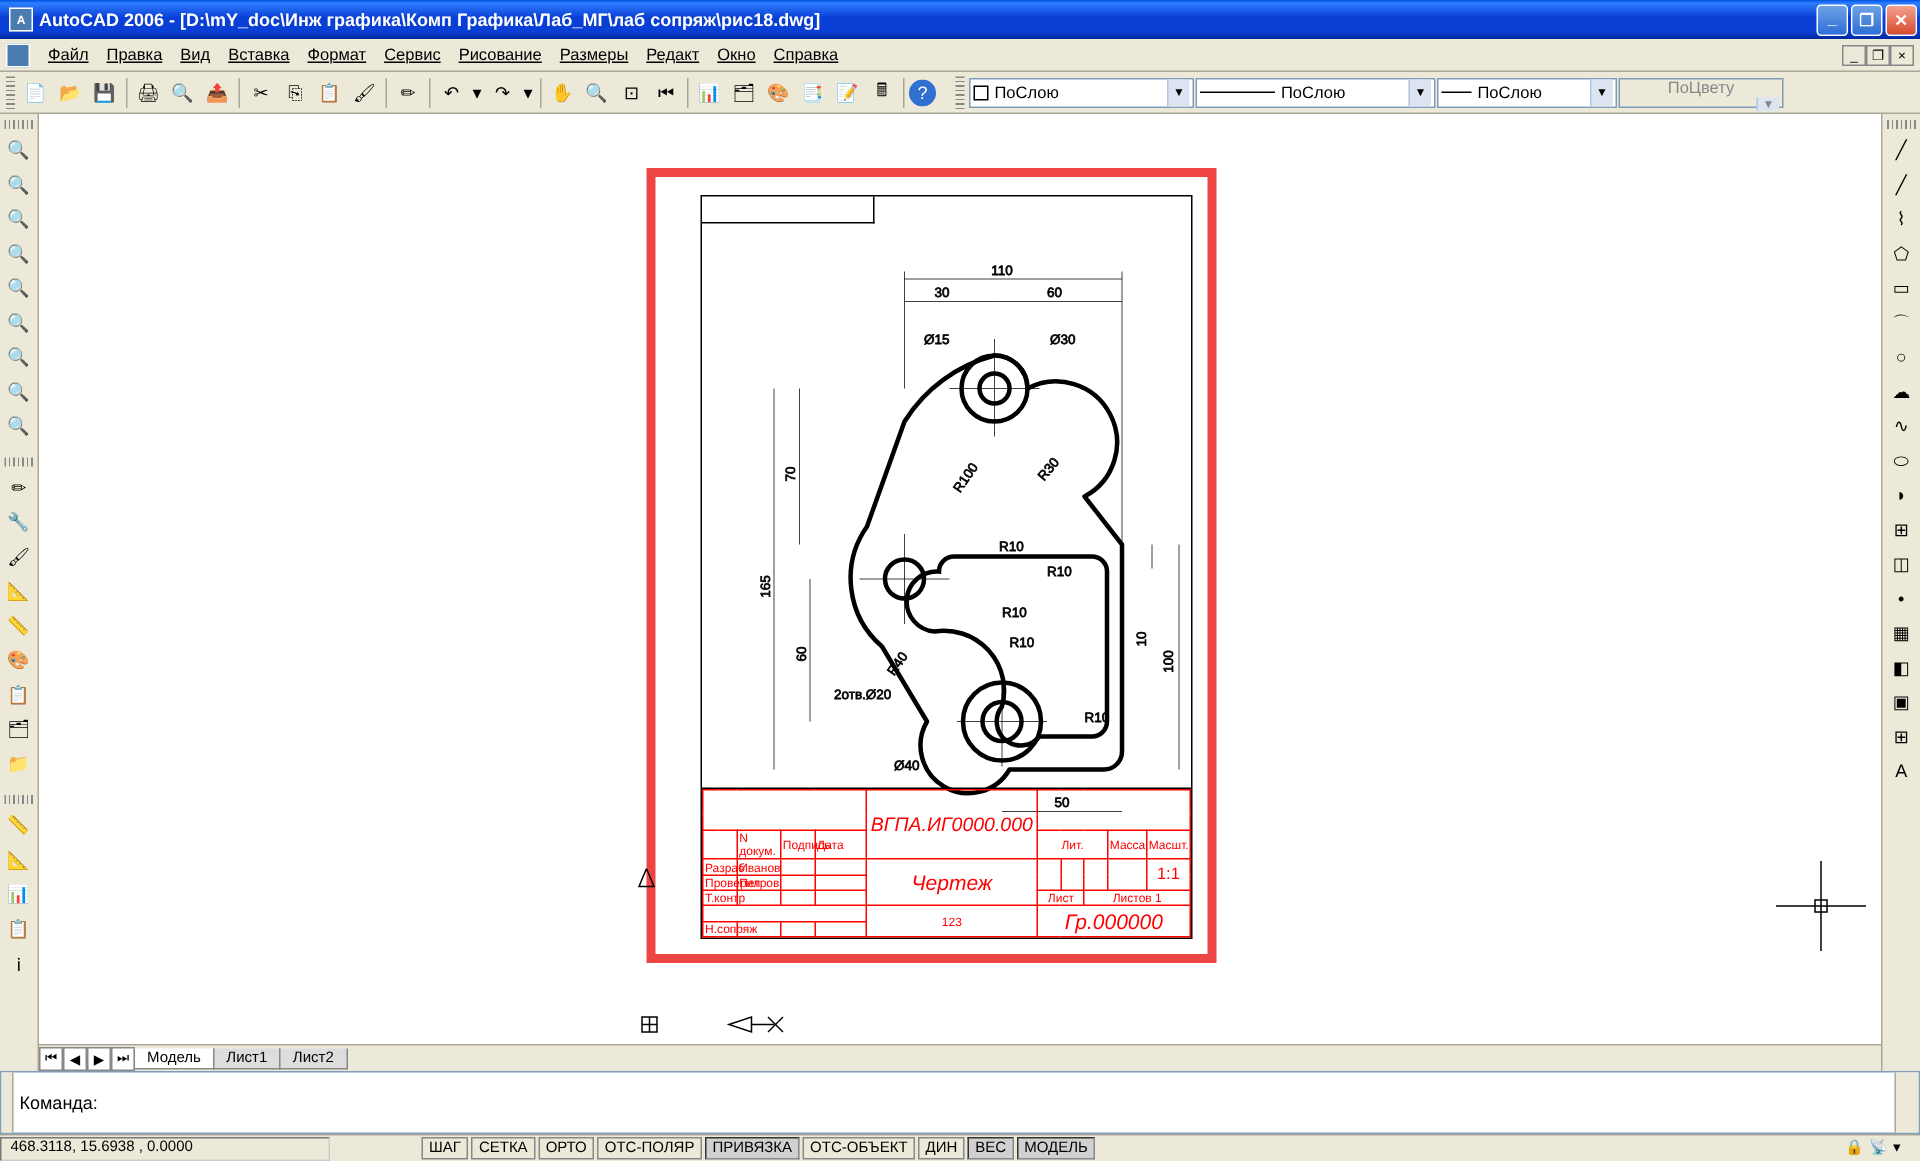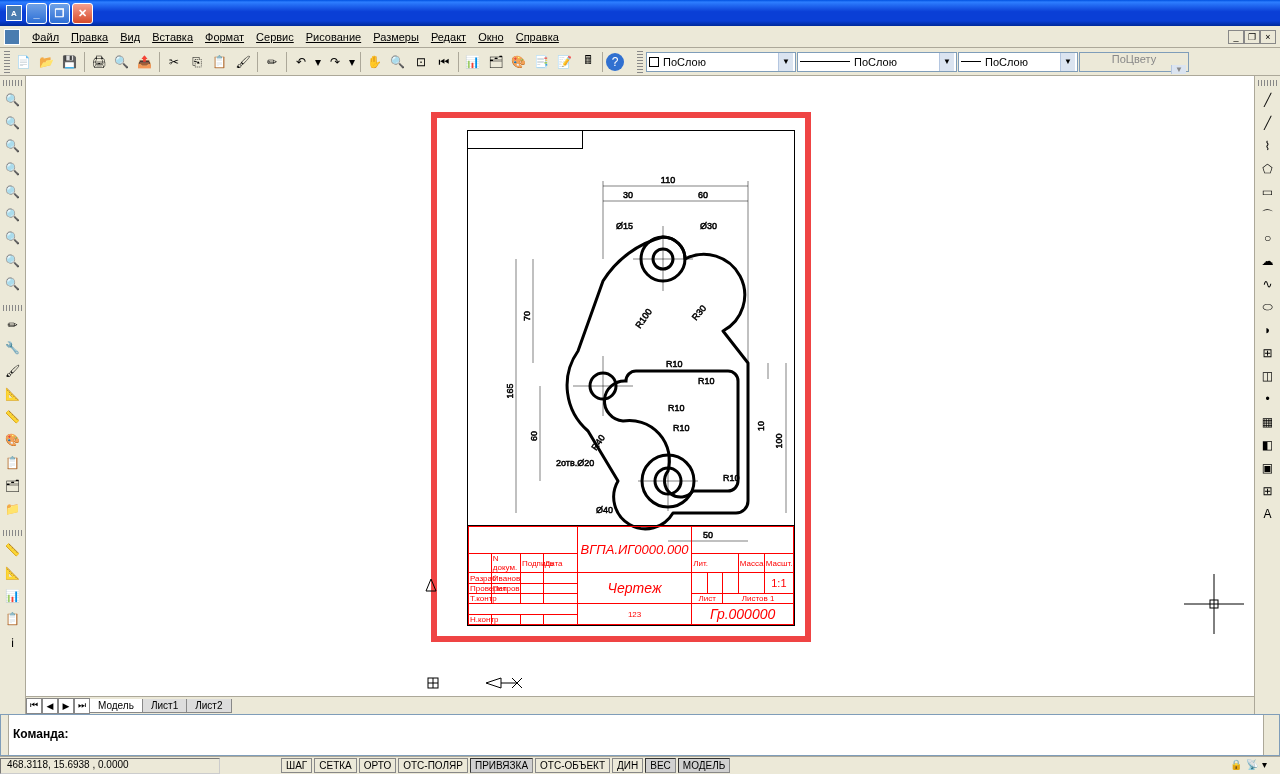--- a/index.html
+++ b/index.html
@@ -51,37 +51,38 @@
 .tri-marker { position: absolute; left: 398px; top: 503px; }
 
 .tabs-row { position: absolute; bottom: 60px; left: 26px; right: 26px; height: 18px; background: #ece9d8; border-top: 1px solid #aca899; display: flex; align-items: center; font-size: 10px; }
 .tab-nav-btn { width: 16px; height: 16px; border: 1px solid #888; background: #fff; display:flex; align-items:center; justify-content:center; font-size:9px; }
 .tab { padding: 1px 8px; background: #fff; border: 1px solid #888; border-top: none; margin-left: -1px; font-size: 10px; }
 .tab.active { background: #fff; font-weight: normal; }
 .tab.inactive { background: #ddd; }
 
 .cmdline-area { position: absolute; bottom: 18px; left: 0; right: 0; height: 42px; background: #fff; border: 1px solid #7f9db9; display: flex; }
 .cmdline-grip { width: 8px; background: #ece9d8; border-right: 1px solid #aca899; }
-.cmdline-text { flex: 1; padding: 12px 4px; font-family: 'Courier New', monospace; font-size: 12px; display:flex; align-items:flex-start;font-weight:bold; }
+.cmdline-text { flex: 1; padding: 2px 4px; font-family: 'Courier New', monospace; font-size: 12px; display:flex; align-items:center; }
 .cmdline-scroll { width:16px; background:#ece9d8; border-left:1px solid #aca899; }
 
 .statusbar { position: absolute; bottom: 0; left: 0; right: 0; height: 18px; background: #ece9d8; border-top: 1px solid #aca899; display: flex; align-items: center; font-size: 10px; }
 .status-coords { padding: 0 6px; border: 1px inset #ccc; width: 220px; height: 16px; }
 .status-btn { padding: 1px 4px; border: 1px solid #888; margin: 0 1px; height: 15px; background: #ece9d8; font-size: 10px; }
 .status-btn.active { border: 1px inset #888; background: #d0d0d0; }
 .status-tray { margin-left: auto; display: flex; gap: 2px; padding: 0 4px; }
 .tray-icon { width: 14px; height: 14px; }
 
 .dim-text { font-size: 9px; font-family: Arial; fill: #000; }
 </style>
 </head>
 <body>
 
 <div class="titlebar">
   <div class="app-icon">A</div>
+  <div class="title">AutoCAD 2006 - [D:\mY_doc\Инж графика\Комп Графика\Лаб_МГ\лаб сопряж\рис18.dwg]</div>
   <div class="win-btns">
     <div class="win-btn">_</div>
     <div class="win-btn">❐</div>
     <div class="win-btn close">✕</div>
   </div>
 </div>
 
 <div class="menubar">
   <div class="app-icon2"></div>
   <div class="menu-item"><u>Файл</u></div>
@@ -292,21 +293,21 @@
               <td colspan="6" rowspan="2"></td>
               <td rowspan="3" class="tb-code">ВГПА.ИГ0000.000</td>
               <td colspan="5" rowspan="2"></td>
             </tr>
             <tr style="height:10px"></tr>
             <tr style="height:10px">
               <td colspan="2"></td>
               <td>N докум.</td>
               <td>Подпись</td>
               <td colspan="2">Дата</td>
-              <td colspan="3" style="text-align:left">Лит.</td>
+              <td colspan="3" style="text-align:center">Лит.</td>
               <td style="text-align:center">Масса</td>
               <td style="">Масшт.</td>
             </tr>
             <tr style="height:10px">
               <td colspan="2">Разраб</td>
               <td>Иванов</td>
               <td></td>
                   <td colspan="2"></td>
               <td rowspan="3" class="tb-name">Чертеж</td>
               <td rowspan="2"></td>
@@ -328,21 +329,21 @@
                   <td colspan="2"></td>
               <td colspan="2" style="text-align:center">Лист</td>
               <td colspan="3" style="text-align:center">Листов 1</td>
             </tr>
             <tr style="height:10px">
               <td colspan="6"></td>
               <td rowspan="2" style="text-align:center">123</td>
               <td colspan="5" rowspan="2" class="tb-group">Гр.000000</td>
             </tr>
             <tr style="height:10px">
-              <td colspan="2">Н.контр</td>
+              <td colspan="2">Н.сопряж</td>
               <td></td>
                   <td></td>
                   <td colspan="2"></td>
             </tr>
           </tbody>
             </table>
         </div>
       </div>
     </div>
 

